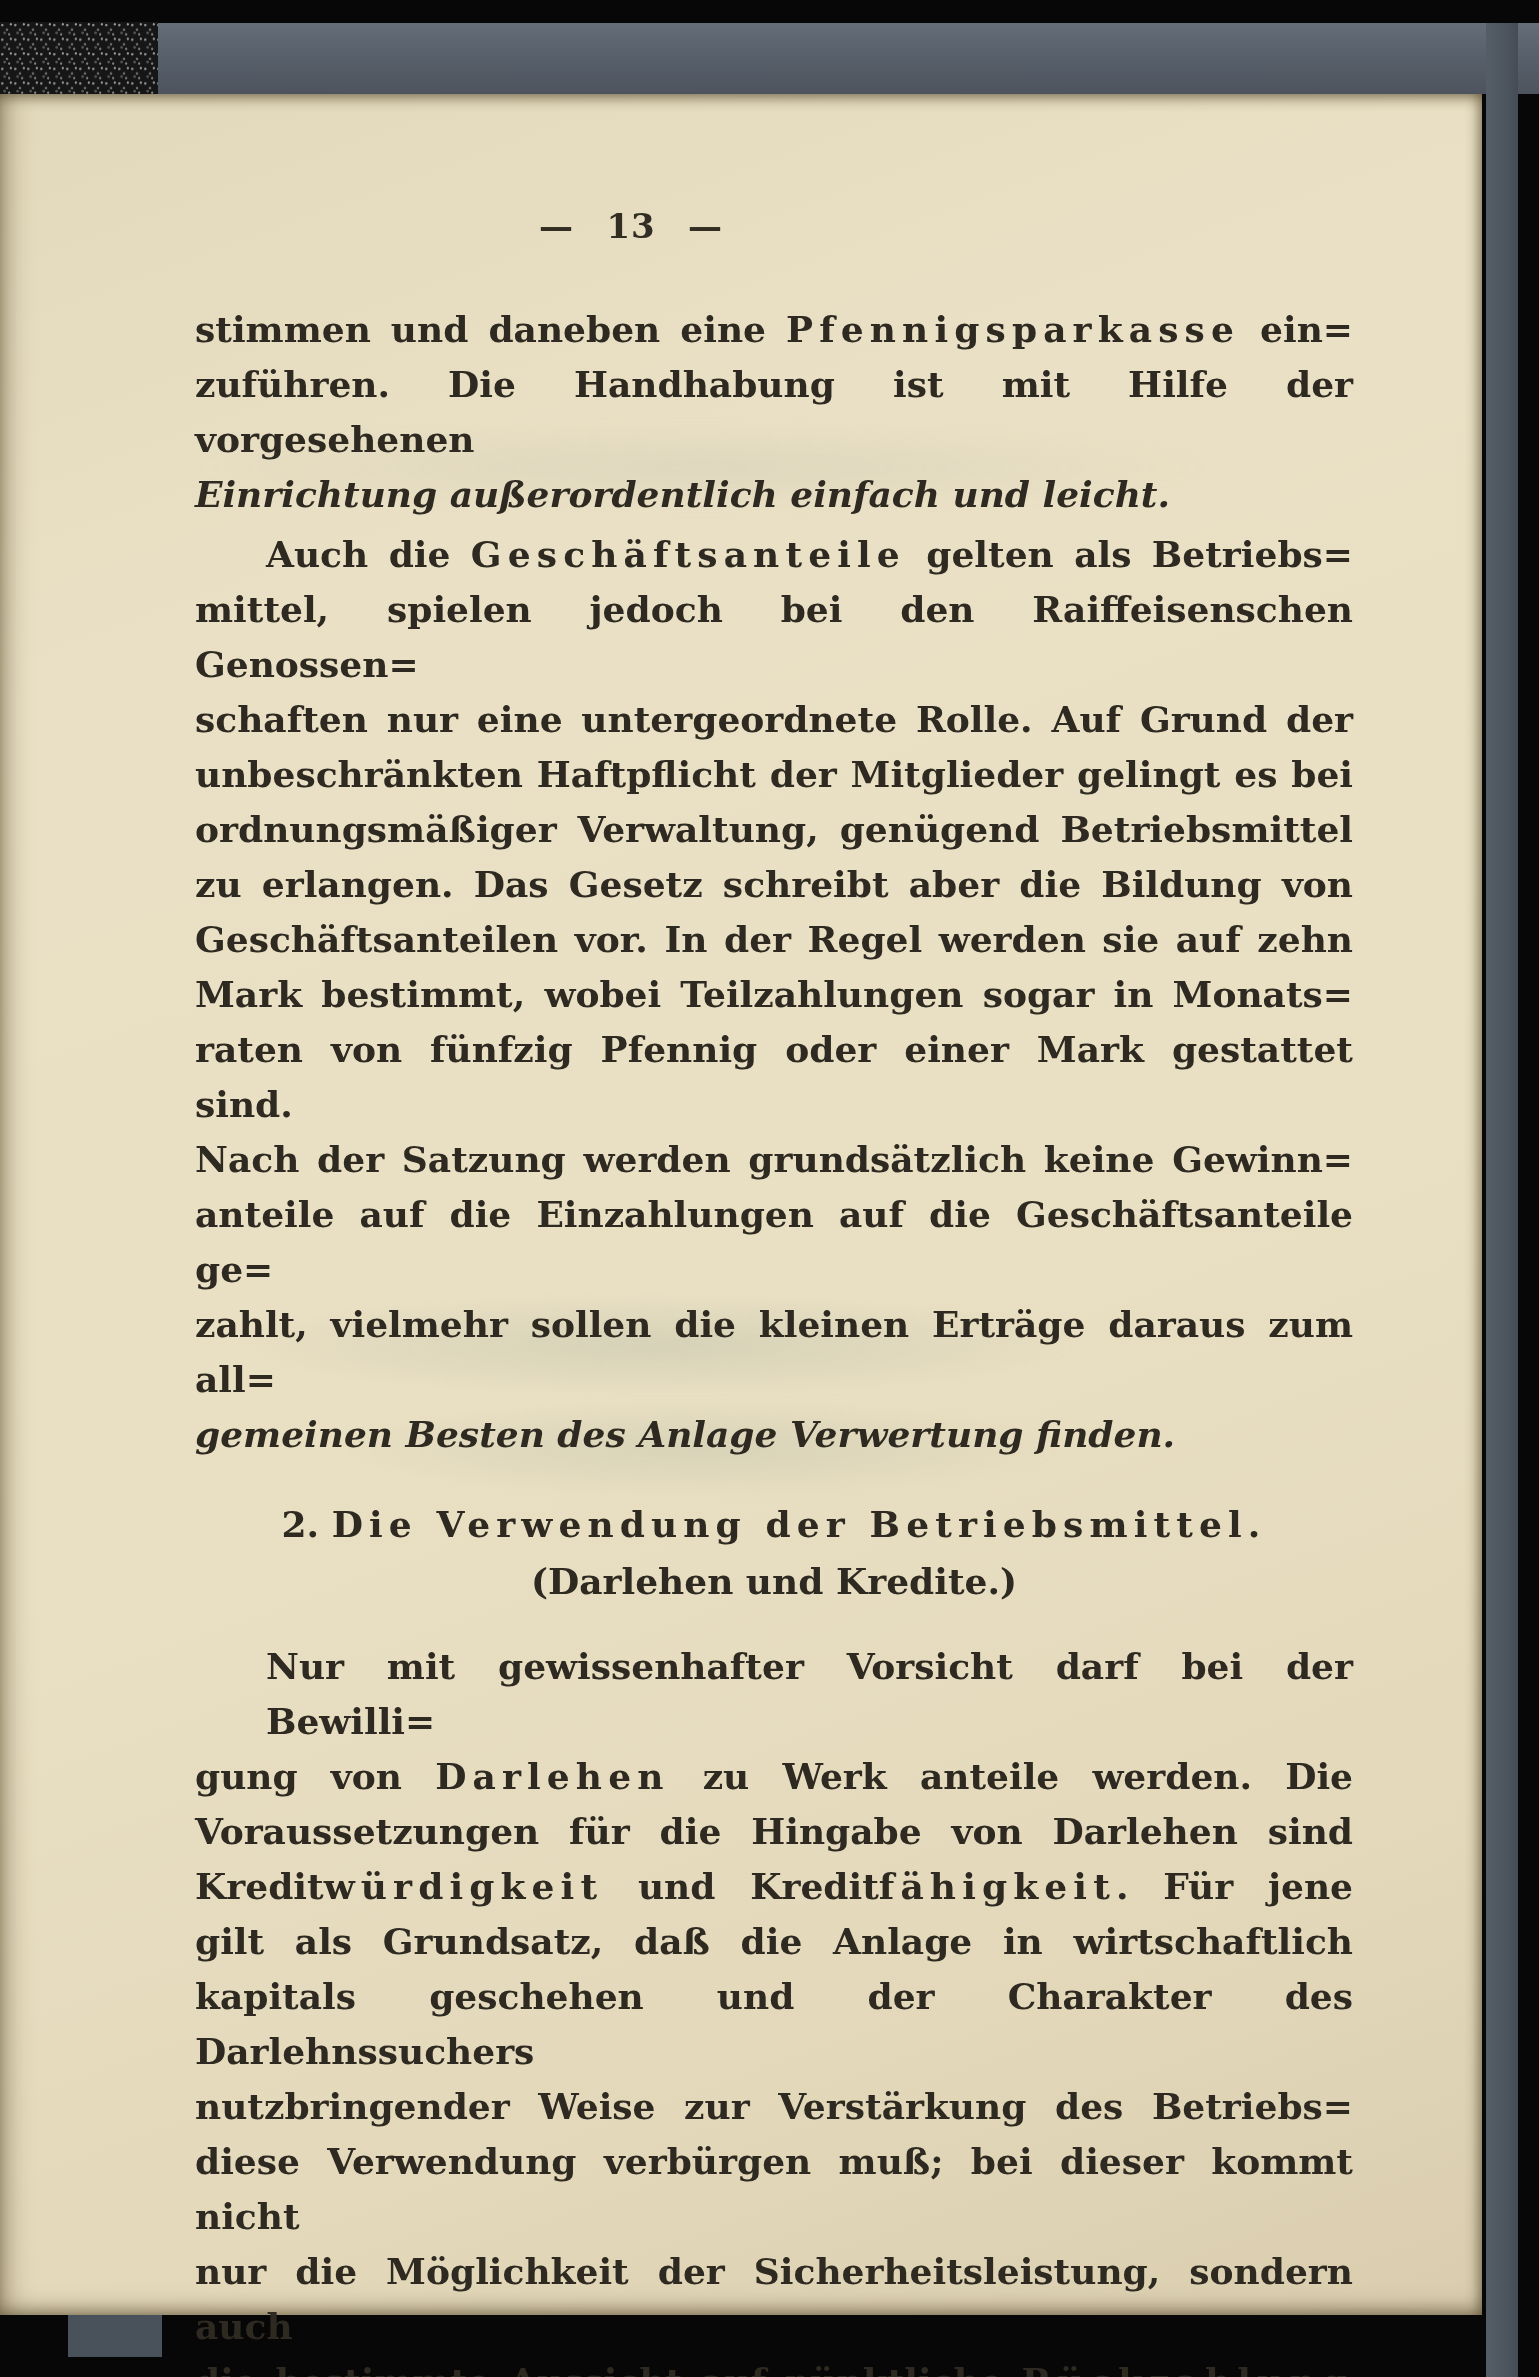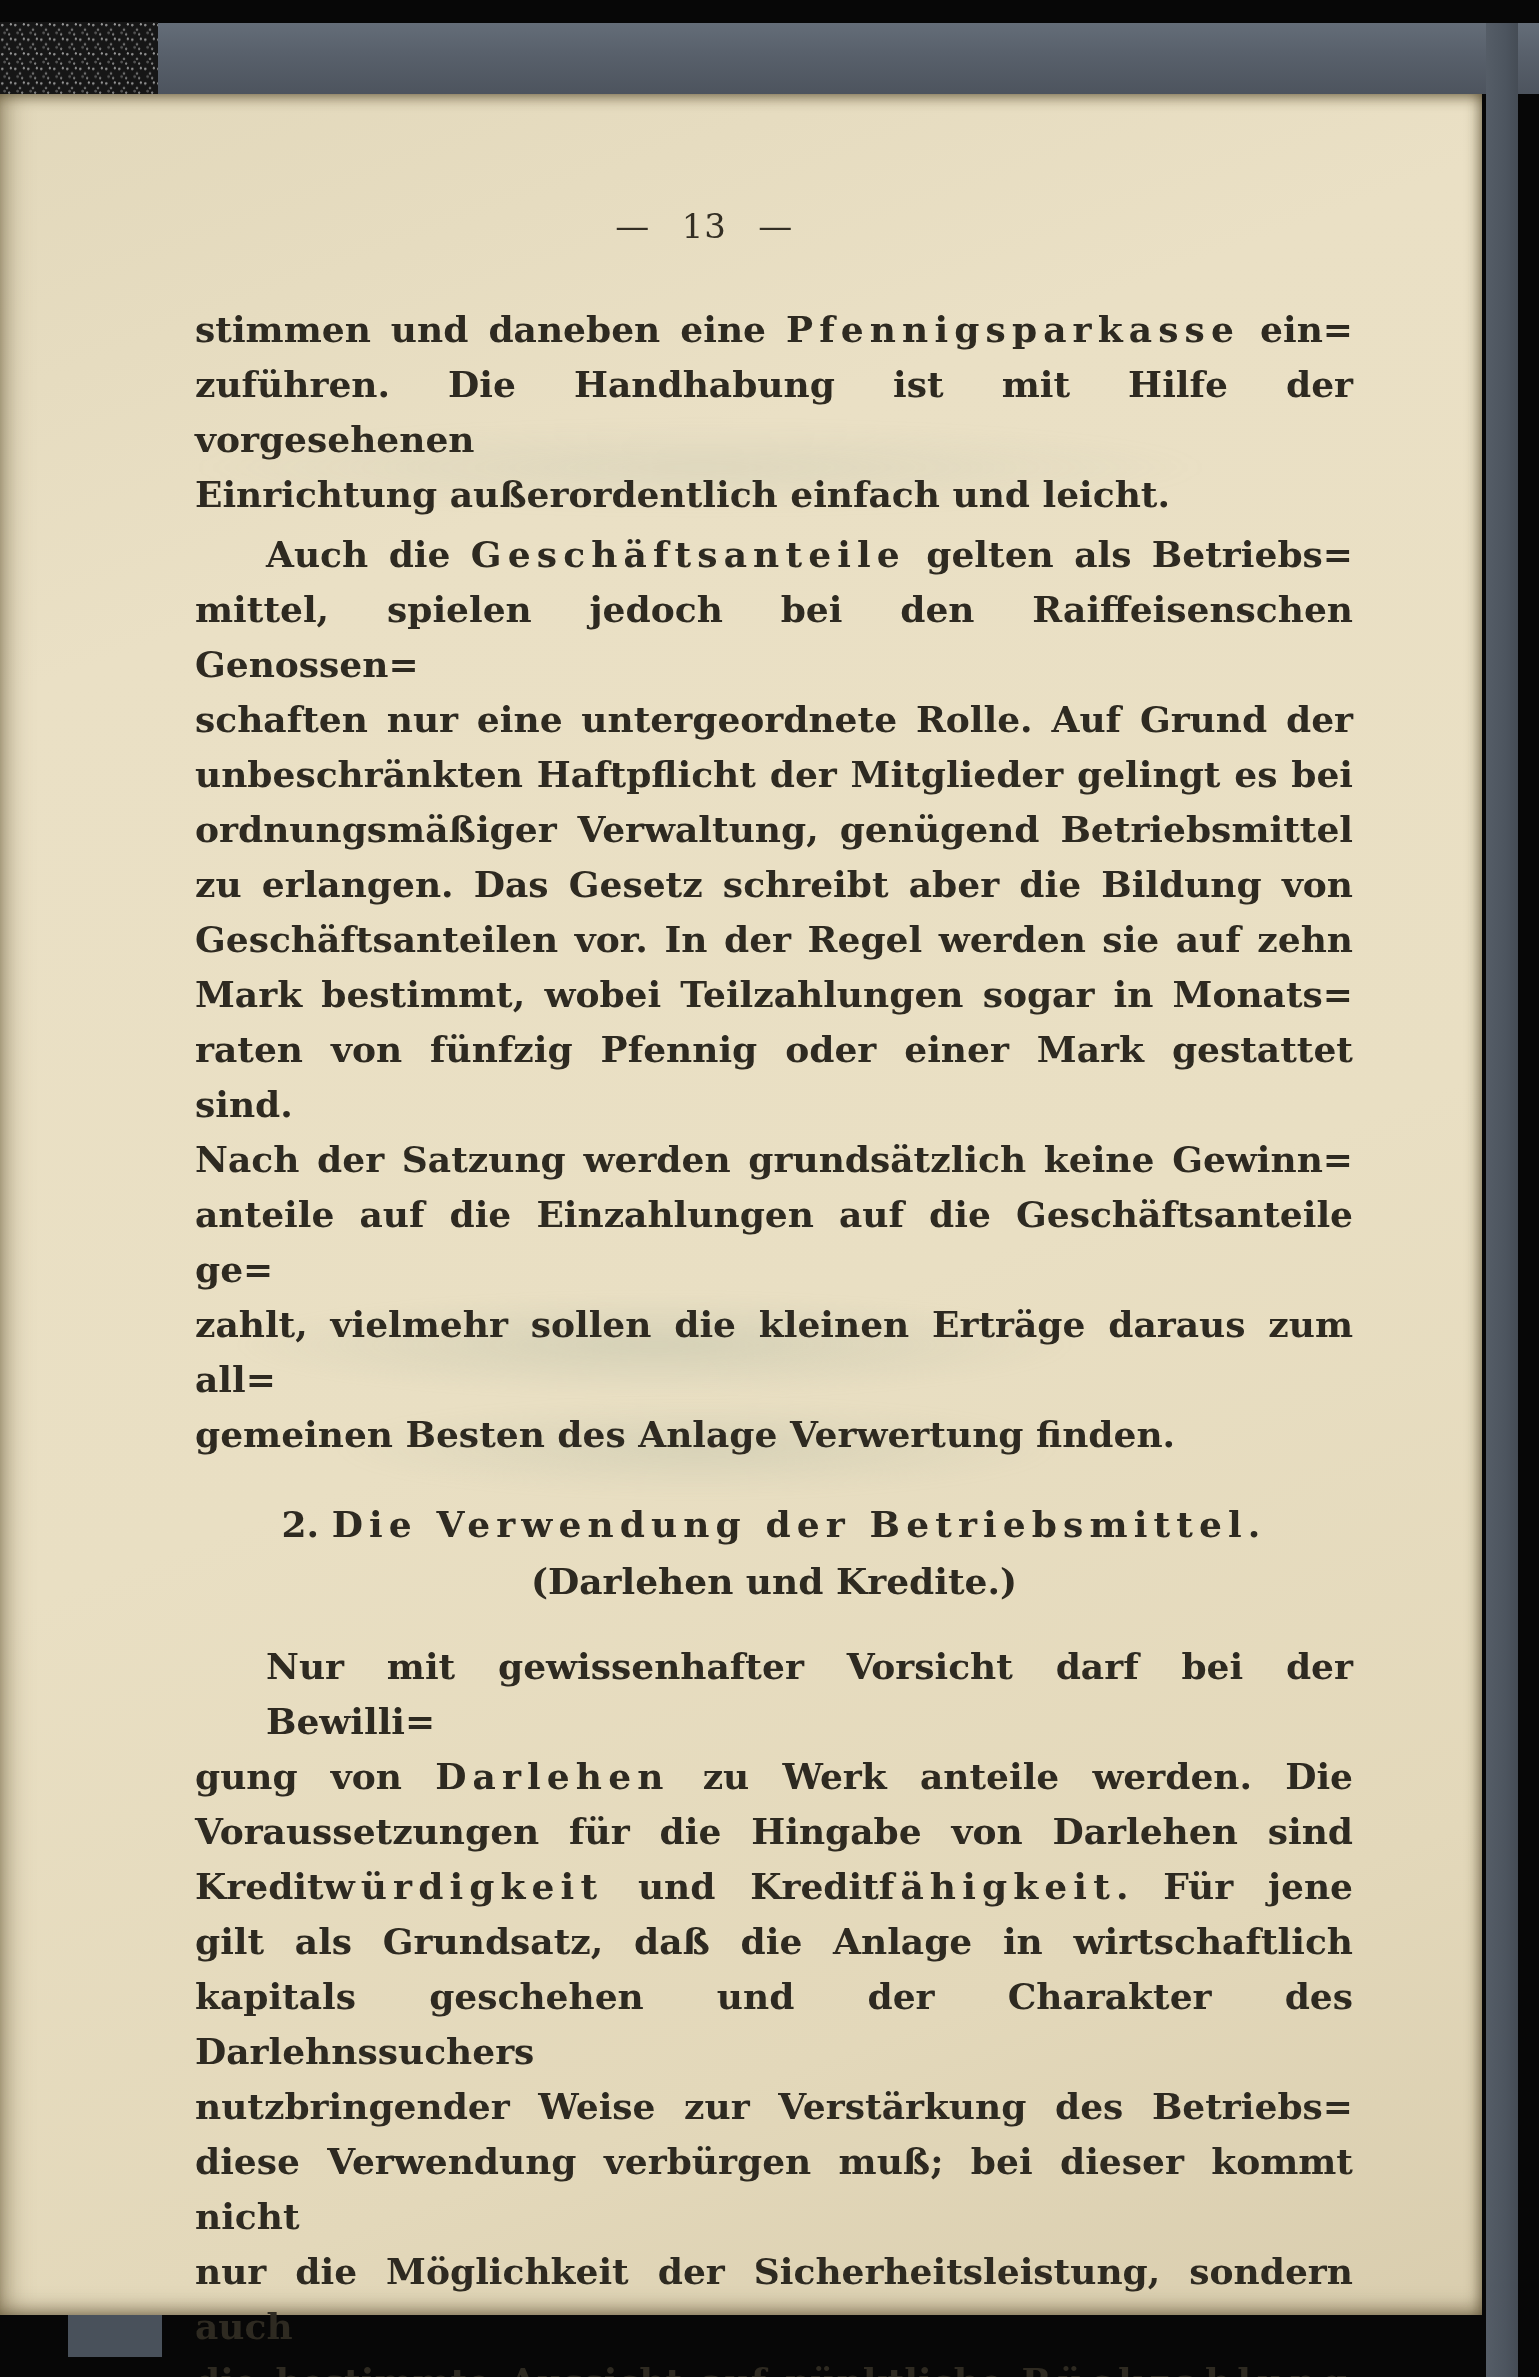--- a/index.html
+++ b/index.html
@@ -51,31 +51,31 @@
   .ghost-1 { left: 231px; top: 1201px; width: 847px; height: 100px;
     background: radial-gradient(ellipse at center, rgba(168,178,156,0.30), transparent 70%); filter: blur(5.4px); }
   .ghost-2 { left: 331px; top: 1308px; width: 731px; height: 92px;
     background: radial-gradient(ellipse at center, rgba(168,178,156,0.26), transparent 70%); filter: blur(6.2px); }
   .ghost-3 { left: 200px; top: 331px; width: 1001px; height: 85px;
     background: radial-gradient(ellipse at center, rgba(170,178,158,0.18), transparent 72%); filter: blur(7px); }
 
   
   .page-head {
     position: absolute; left: 539px; top: 112px; width: 254px;
-    text-align: right; font-size: 34px; font-weight: normal;
+    text-align: left; font-size: 34px; font-weight: bold;
     color: #332e24; word-spacing: 20px; letter-spacing: 0.8px;
   }
 
   
   .textblock {
     position: absolute; left: 195px; top: 208px; width: 1158px;
     color: #2e2a21; font-size: 36px; font-weight: bold; line-height: 55px;
   }
   .para .line { text-align: justify; text-align-last: justify; }
-  .para .line.lastline { text-align: justify; text-align-last: left; }
+  .para .line.lastline { text-align: justify; text-align-last: left; font-style: italic; }
   .line.indent { padding-left: 71px; }
   .gesperrt { letter-spacing: 0.17em; margin-top: 24px; }
 
   .heading { margin-top: 34px; margin-bottom: 29px; line-height: 57px; }
   .heading .line { text-align: left; text-align-last: center; }
   .para + .para { margin-top: 4.6px; }
 </style>
 </head>
 <body>
 

